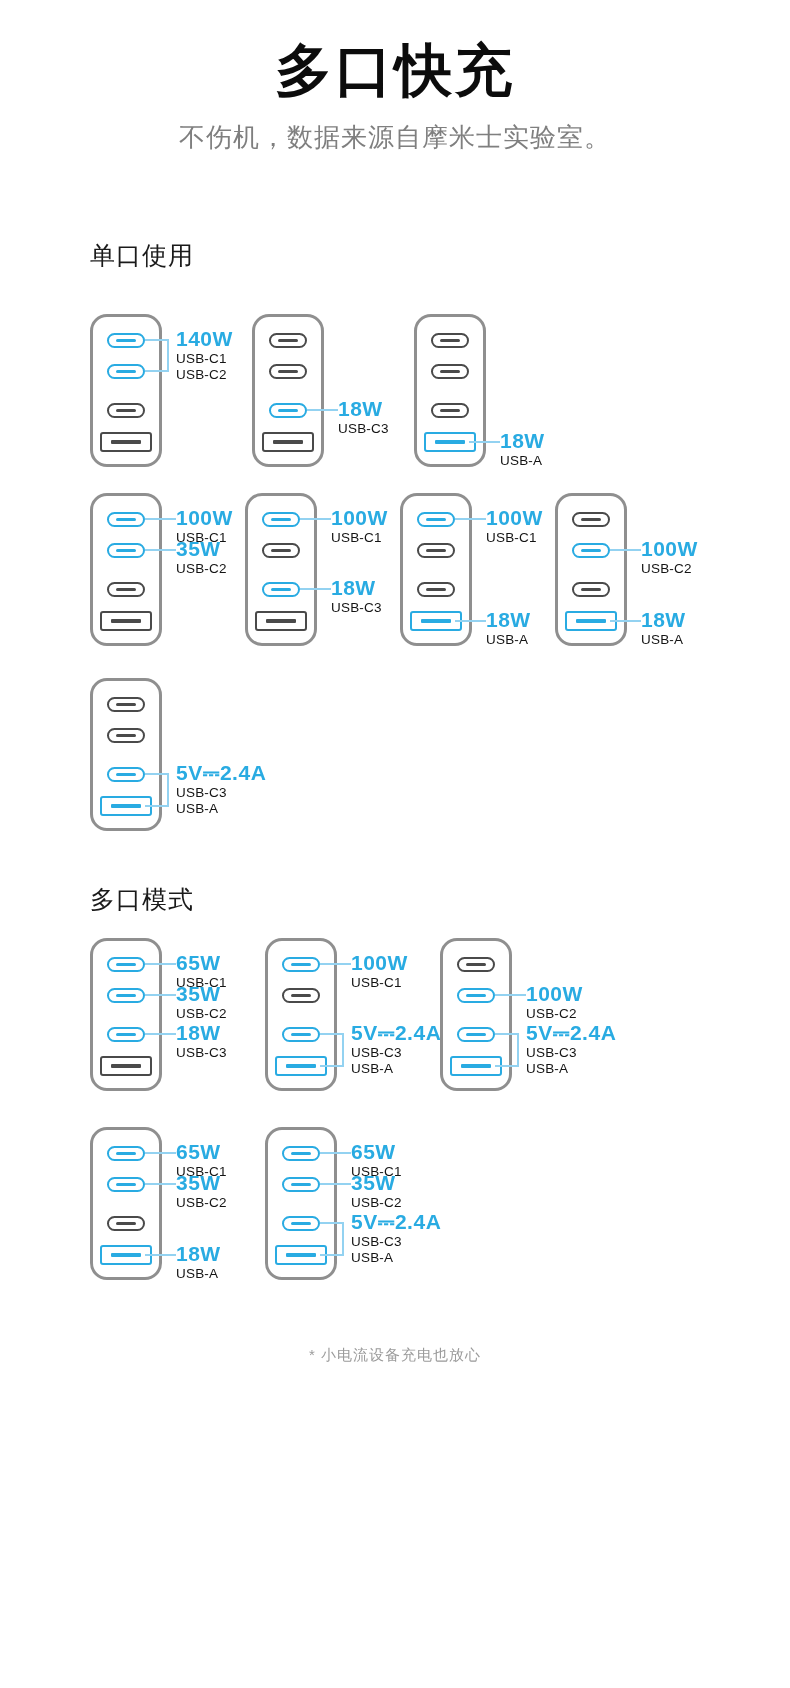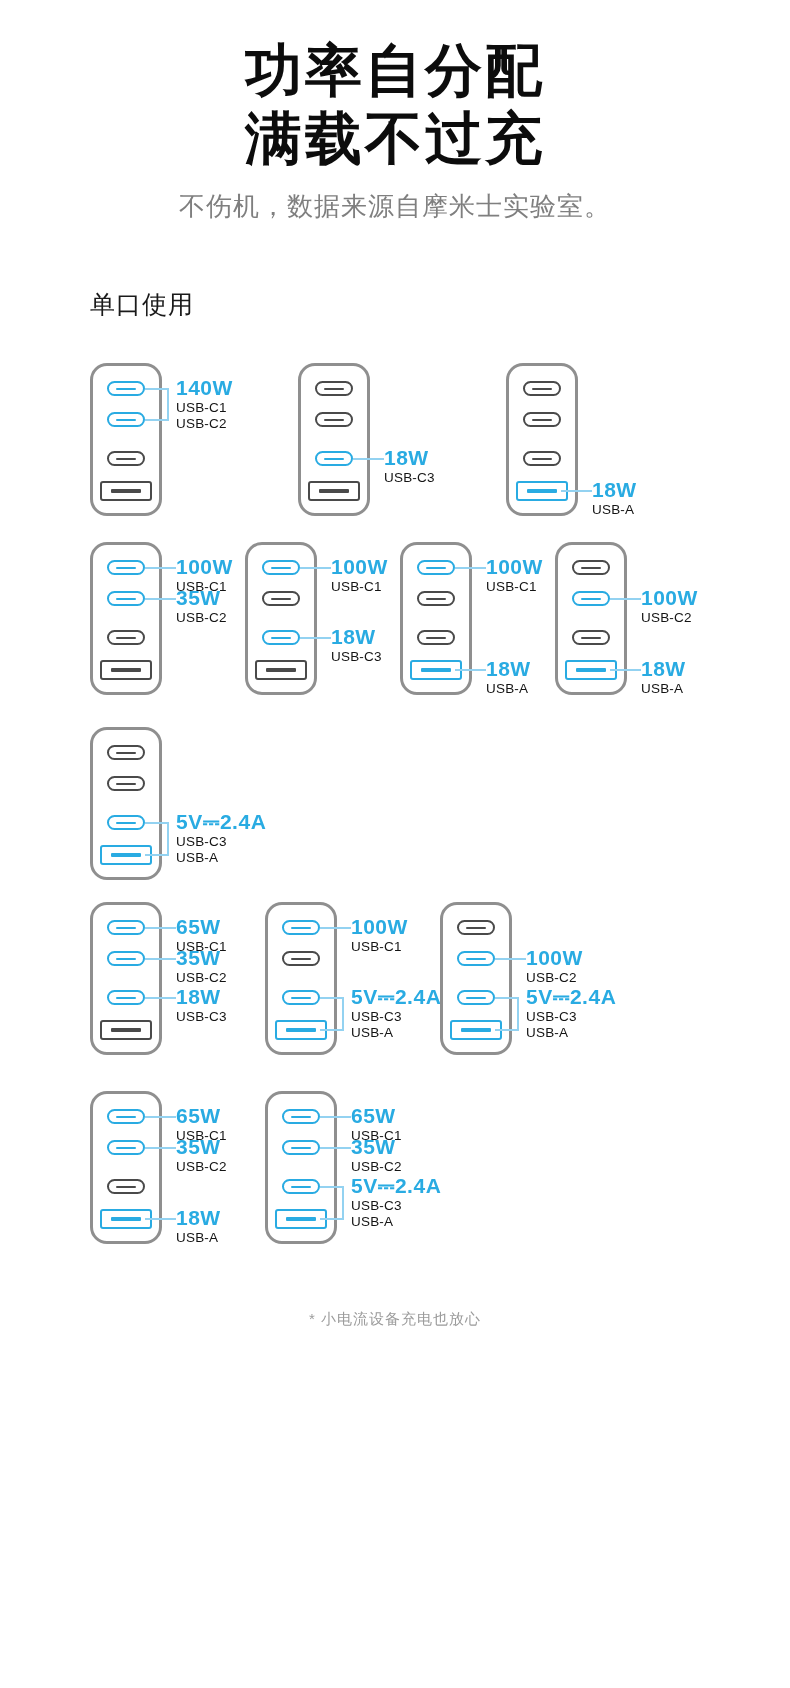--- a/index.html
+++ b/index.html
@@ -21,31 +21,31 @@
     letter-spacing:3px;
   }
   .subtitle{
     margin-top:16px;font-size:26px;color:#7f7f7f;line-height:1.35;
     letter-spacing:1px;
   }
   .section-title{
     font-size:25px;color:#1a1a1a;font-weight:500;padding-left:90px;
     letter-spacing:1px;
   }
-  .st0{margin-top:64px;}
+  .st0{margin-top:84px;}
   .st1{margin-top:40px;}
   .st2{margin-top:52px;}
   .row{display:flex;padding-left:90px;align-items:flex-start;}
   .r0a{margin-top:42px;}
   .r1a{margin-top:26px;}
   .r1b{margin-top:32px;}
   .r2a{margin-top:22px;}
   .r2b{margin-top:36px;}
   .unit{position:relative;height:153px;flex:none;}
-  .s0 .unit{width:208px;}
+  .s0 .unit{width:162px;}
   .s1 .unit{width:155px;}
   .s2 .unit{width:175px;}
   .cbody{
     position:absolute;left:0;top:0;width:72px;height:153px;
     border:3px solid var(--body-gray);border-radius:17px;background:#fff;
   }
   .port{
     position:absolute;display:flex;align-items:center;justify-content:center;
     background:#fff;
   }
@@ -65,22 +65,21 @@
     color:var(--accent);font-size:21px;font-weight:bold;line-height:24px;
     letter-spacing:0.5px;white-space:nowrap;
   }
   .pname{color:#141414;font-size:13.5px;line-height:16px;white-space:nowrap;letter-spacing:0.2px;}
   .footer{margin-top:66px;text-align:center;font-size:15px;color:#9b9b9b;letter-spacing:1px;}
 </style>
 </head>
 <body>
 
 <div class="header">
-  <div class="h1">功率自分配</div>
-  <div class="h1">满载不过充</div>
+  <div class="h1">多口快充</div>
   <div class="subtitle">
     <div>不伤机，数据来源自摩米士实验室。</div>
   </div>
 </div>
 
 <div class="section s0">
   <div class="section-title st0">单口使用</div>
   <div class="row r0a">
       <div class="unit">
         <div class="cbody"></div>
@@ -268,20 +267,21 @@
         <div class="ann" style="left: 86px; top: 83px;">
           <div class="watt">5V⎓2.4A</div>
           <div class="pname">USB-C3</div>
           <div class="pname">USB-A</div>
         </div>
       </div>
     </div>
 </div>
 
 <div class="section s2">
+  <div class="section-title st2">多口模式</div>
   <div class="row r2a">
       <div class="unit">
         <div class="cbody"></div>
         <div class="port pc active" style="left: 17px; top: 18.5px; width: 38px; height: 15px;">
           <div class="pin"></div>
         </div>
         <div class="port pc active" style="left: 17px; top: 49.5px; width: 38px; height: 15px;">
           <div class="pin"></div>
         </div>
         <div class="port pc active" style="left: 17px; top: 88.5px; width: 38px; height: 15px;">

